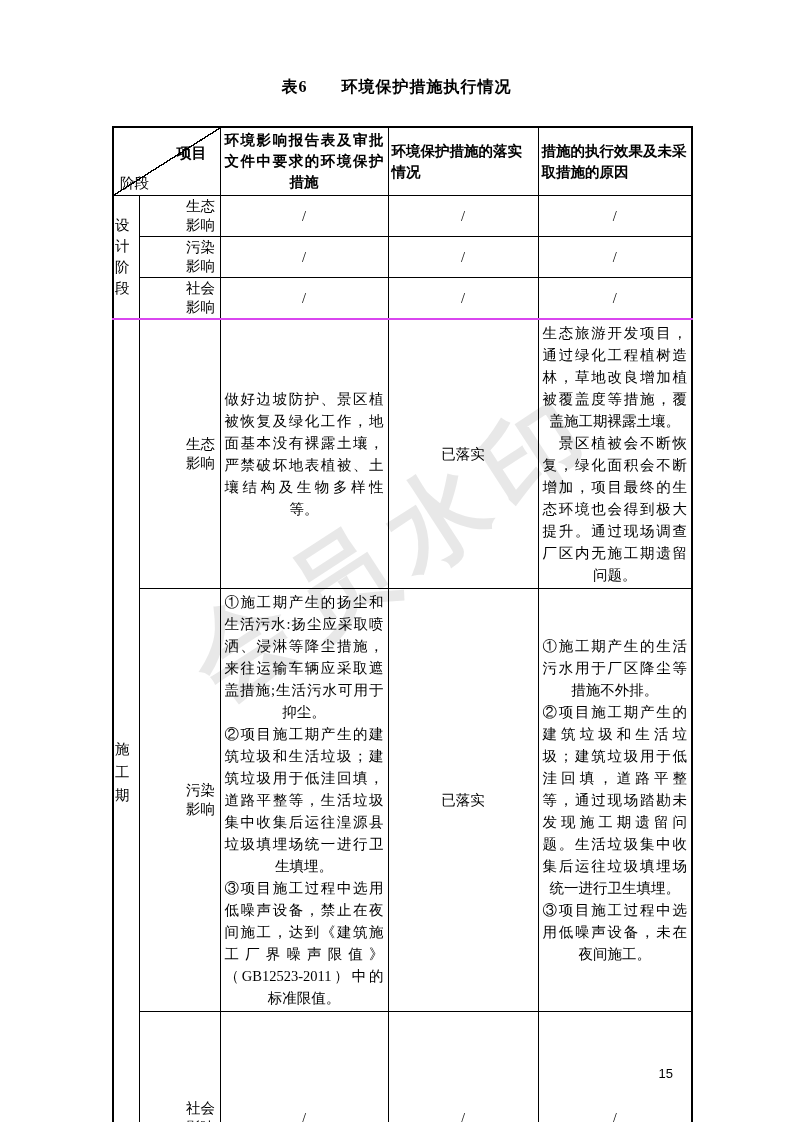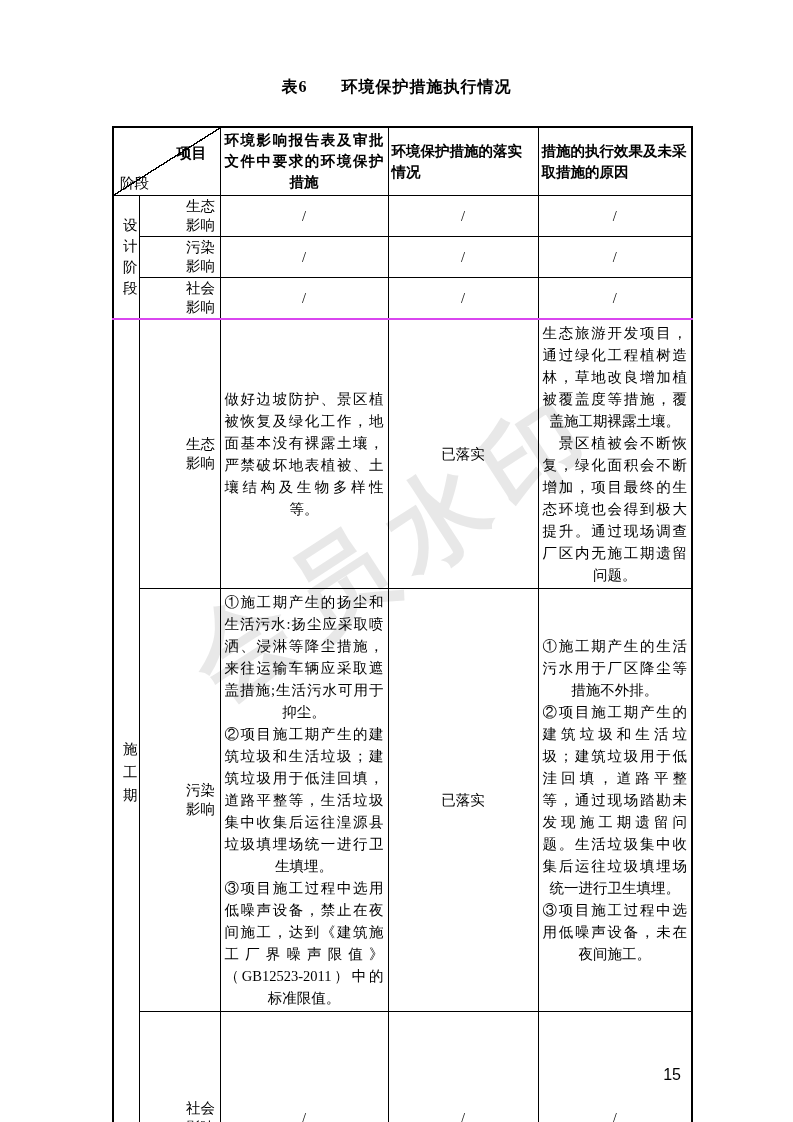--- a/index.html
+++ b/index.html
@@ -26,35 +26,35 @@
   td.head { font-weight:bold; line-height:21px; padding:2px 3px; }
   td.head-justify { font-weight:bold; text-align:justify; text-align-last:center; line-height:21px; padding:2px 4px; }
   tr.hdr td { height:46px; }
   td.corner { position:relative; padding:0;
     background:linear-gradient(to bottom right,
       transparent calc(50% - 0.7px), #000 calc(50% - 0.7px),
       #000 calc(50% + 0.7px), transparent calc(50% + 0.7px));
   }
   .corner-top { position:absolute; top:16px; right:13px; font-weight:bold; font-size:15px; }
   .corner-bottom { position:absolute; bottom:2px; left:6px; font-weight:normal; font-size:14.5px; }
-  td.phase { text-align:right; line-height:21px; padding:0 1px; font-size:14.5px; }
+  td.phase { text-align:left; line-height:21px; padding:0 1px; font-size:14.5px; }
   td.phase-c { line-height:23px; }
   td.cat { text-align:center;padding-left:44px; }
   td.slash { text-align:center; }
   tr.design td { height:28px; }
   td.txt {
     text-align:justify; text-align-last:center; white-space:pre-wrap;
     line-height:22px; padding:2px 4px;
   }
   td.status { text-align:center; }
   tr.row-eco td { height:250px; }
   tr.row-pol td { height:340px; }
   tr.row-soc td { height:210px; }
   tr.sep td { border-top:2px solid #d946ef; }
-  .page-number { position:absolute; top:1066px; right:112px; font-size:16px; z-index:2;
+  .page-number { position:absolute; top:1066px; right:120px; font-size:13px; z-index:2;
     font-family:"Liberation Sans","DejaVu Sans",sans-serif; }
 </style>
 </head>
 <body>
 
 <div class="watermark">会员水印</div>
 
 <div class="doc-title">表6　　环境保护措施执行情况</div>
 
 <table class="report">

